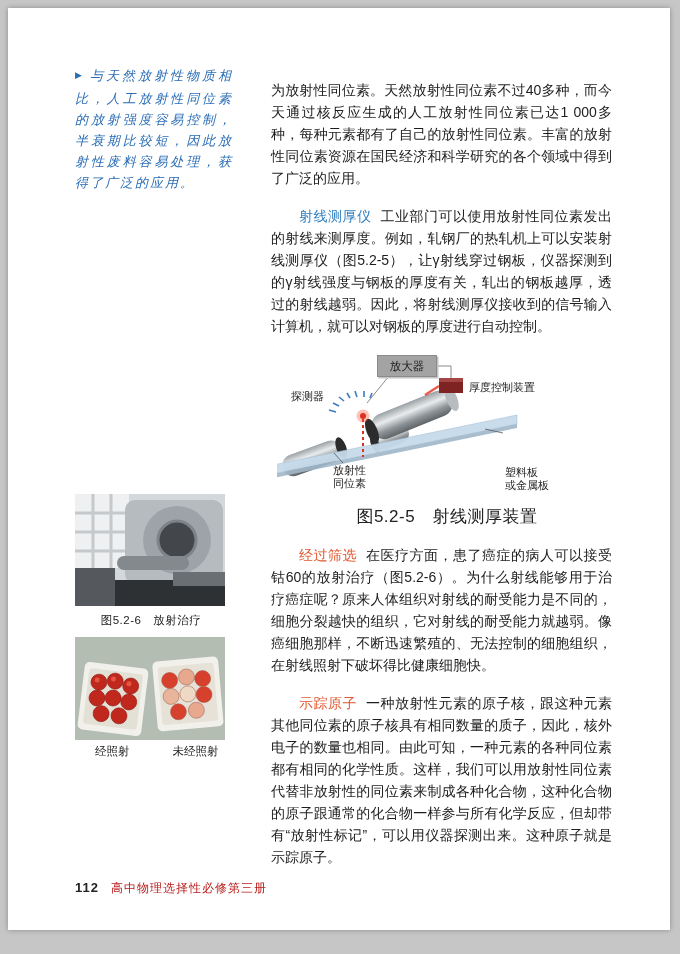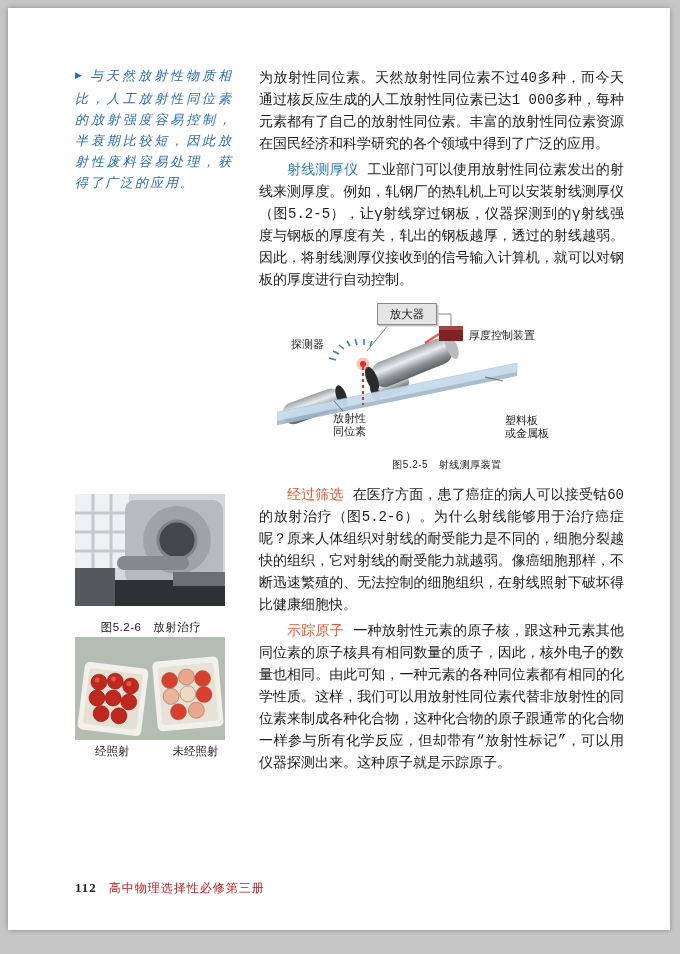--- a/index.html
+++ b/index.html
@@ -8,47 +8,47 @@
 
   
   .margin-note{position:absolute;left:67px;top:57px;width:158px;color:#2a6db5;
     font-size:13px;line-height:21px;letter-spacing:2px;font-style:italic;text-align:justify;}
   .margin-note .marker{font-style:normal;font-size:9px;letter-spacing:0;margin-right:7px;position:relative;top:-2px;color:#2a6db5;}
 
   .fig-block{position:absolute;left:67px;width:152px;}
   .fig-526{top:486px;}
   .fig-527{top:629px;}
   .photo{width:150px;display:block;}
-  .figcap{font-size:11.5px;color:#222;margin-top:14px;letter-spacing:.5px;}
+  .figcap{font-size:11.5px;color:#222;margin-top:7px;letter-spacing:.5px;}
   .figcap.center{text-align:center;}
   .photo-labels{display:flex;font-size:11.5px;color:#222;margin-top:4px;gap:17px;}
   .photo-labels .lab1{margin-left:20px;}
   .photo-labels .lab2{margin-left:26px;}
 
   
   .main-col{position:absolute;left:247px;top:55px;width:373px;font-size:14px;line-height:22px;
     color:#1d1d1d;text-align:justify;}
-  .main-col p{margin:4px;font-family:Liberation Mono, monospace;}
+  .main-col p{margin:16px;}
   .indent{text-indent:2em;}
   .h-blue{color:#2f7fc1;margin-right:.65em;}
   .h-red{color:#e2572e;margin-right:.65em;}
 
   
   .diagram-fig{position:relative;margin:10px 0 8px 22px;width:340px;}
   .diagram-canvas{position:relative;width:340px;height:148px;}
   .diagram-canvas svg{position:absolute;left:0;top:0;}
   .dlabel{position:absolute;font-size:11px;line-height:13px;color:#1d1d1d;white-space:nowrap;}
   .dlabel .ln{display:block;}
   .amp-box{position:absolute;left:100px;top:2px;width:58px;height:20px;border:1px solid #8a8a8a;
-    background:#e5e5e5;box-shadow:1.5px 1.5px 0 #c4c4c4;display:flex;align-items:center;justify-content:center;
+    background:#a3a3a3;box-shadow:1.5px 1.5px 0 #c4c4c4;display:flex;align-items:center;justify-content:center;
     font-size:11.5px;color:#1d1d1d;}
-  .diag-cap{text-align:center;font-size:10px;color:#222;margin-top:5px;letter-spacing:.5px;}
-
-  
-  .page-footer{position:absolute;left:67px;top:872px;display:flex;align-items:baseline;font-family:Liberation Serif, serif;}
+  .diag-cap{text-align:center;font-size:17px;color:#222;margin-top:5px;letter-spacing:.5px;}
+
+  
+  .page-footer{position:absolute;left:67px;top:872px;display:flex;align-items:baseline;}
   .page-num{font-size:13px;font-weight:bold;color:#222;margin-right:12px;letter-spacing:1px;}
   .book-title{font-size:12px;color:#b91c1c;letter-spacing:1px;}
 </style>
 </head>
 <body>
 
 <div class="stage">
 <div class="page">
 
   <div class="margin-note">

